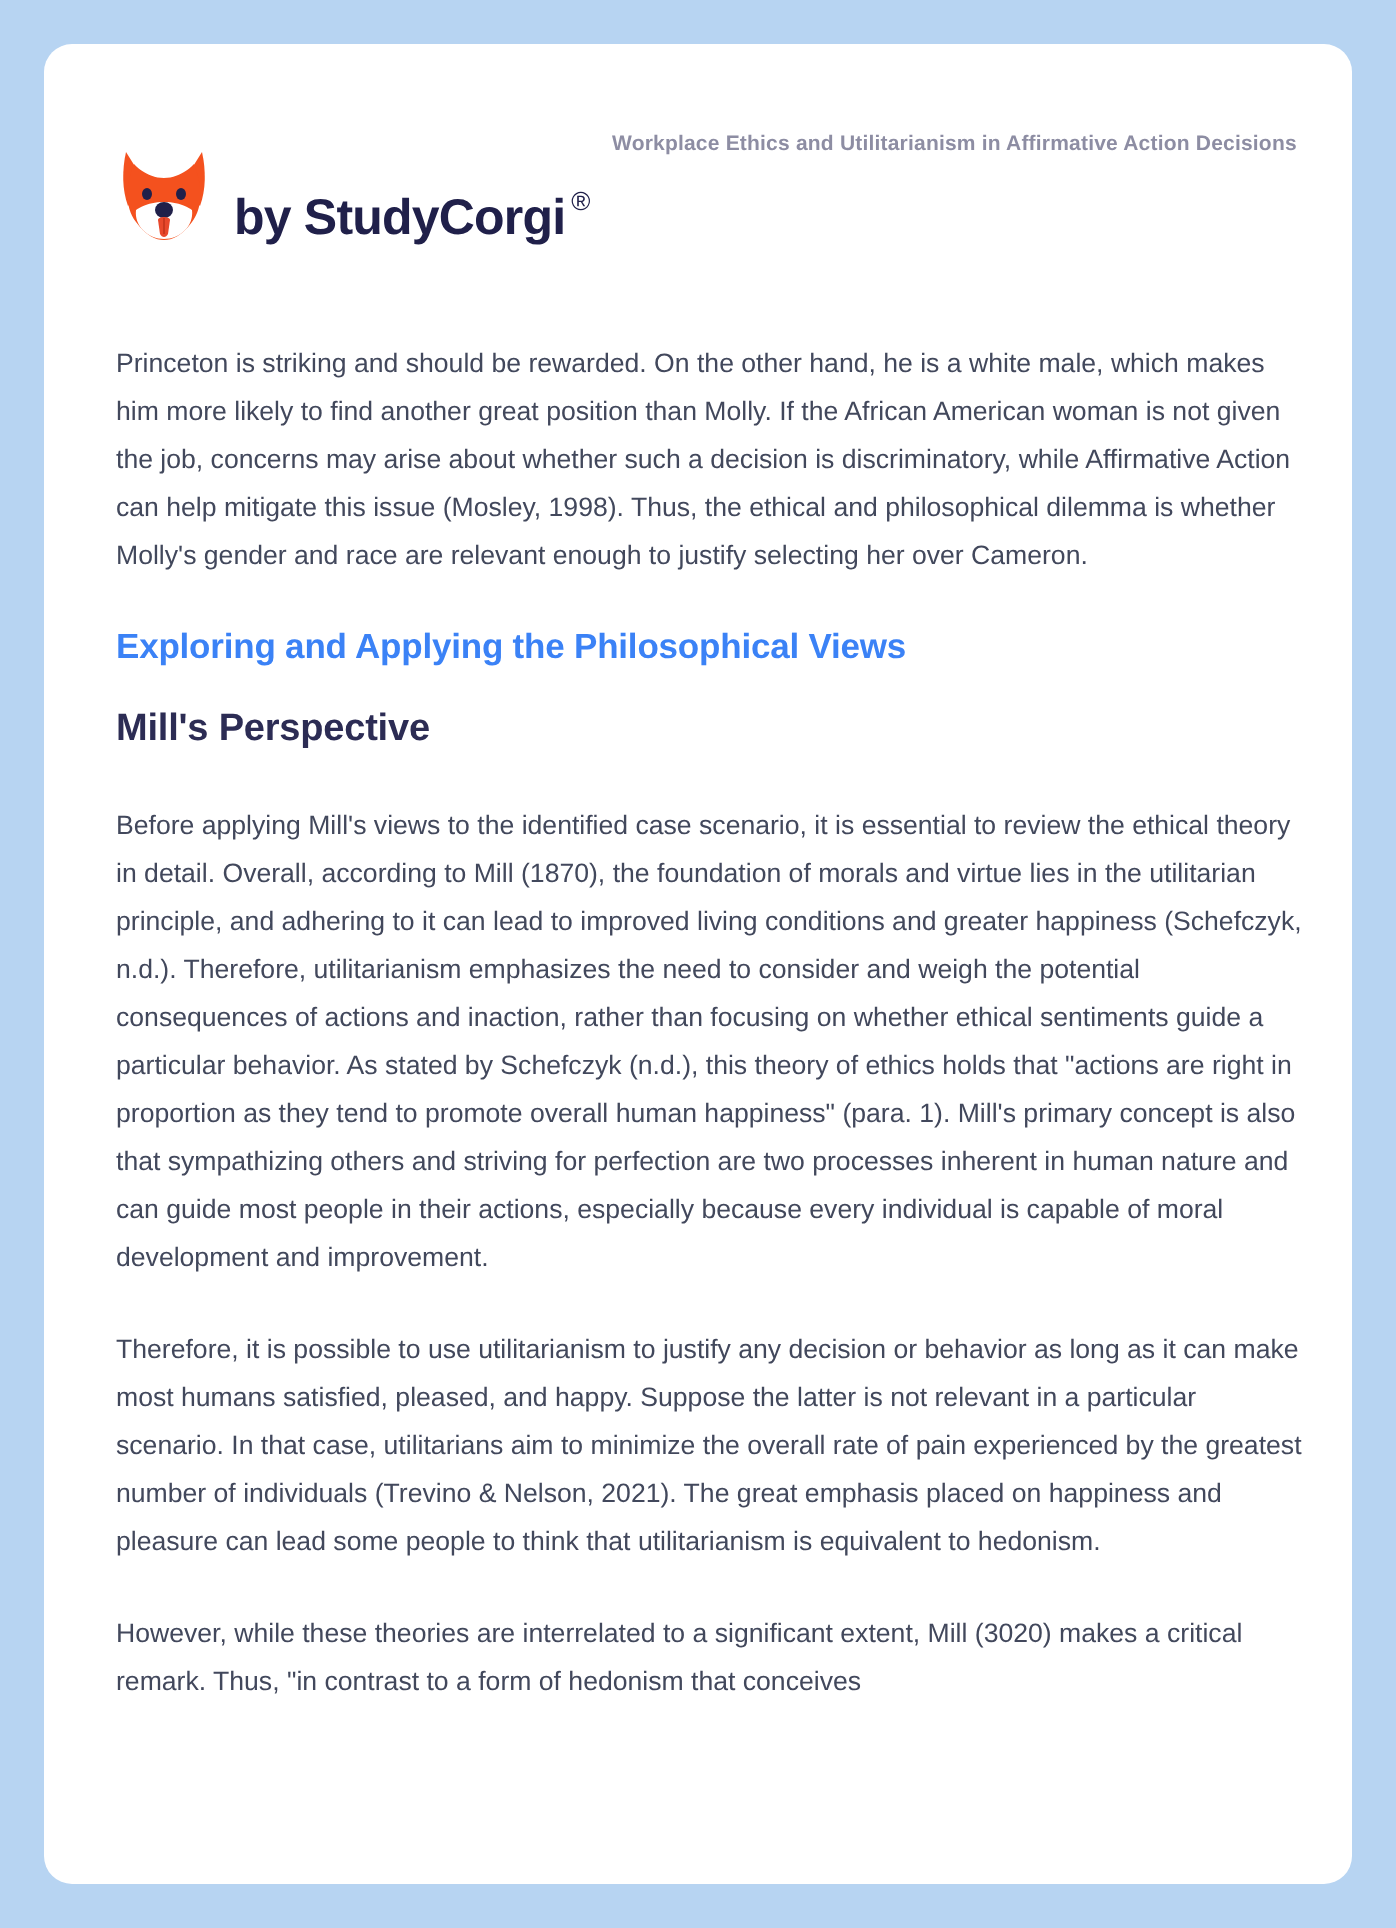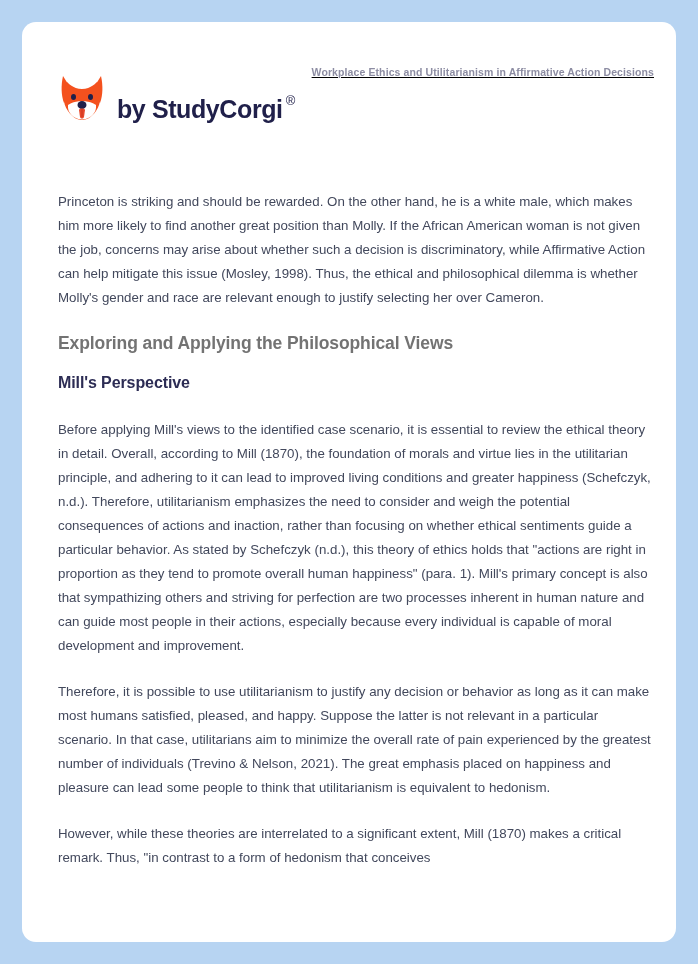--- a/index.html
+++ b/index.html
@@ -71,23 +71,21 @@
     font-size: 13px;
     font-weight: normal;
     color: #20204a;
     margin-left: 3px;
     margin-top: -3px;
   }
 
   .doc-meta {
     flex: 0 0 auto;
     width: 348px;
-    text-align: right;
     padding-top: 3px;
-    text-decoration: underline;
   }
 
   .doc-title {
     font-size: 10.5px;
     font-weight: bold;
     color: #8d8da3;
     line-height: 1.38;
     letter-spacing: 0.1px;
   }
 
@@ -97,44 +95,44 @@
     font-weight: normal;
     color: #9a9ab0;
     line-height: 1.42;
     word-break: break-word;
   }
 
   
   #doc-body {
     position: absolute;
     left: 36px;
-    top: 168px;
+    top: 148px;
     width: 596px;
     color: #3c4257;
   }
 
   .para {
     font-size: 13.3px;
     line-height: 24px;
     color: #42485c;
     text-align: left;
     margin-bottom: 22px;
   }
 
   h2.section-heading {
     font-size: 17.5px;
     font-weight: bold;
-    color: #737373;
+    color: #3b82f6;
     line-height: 1.3;
     margin: 6px 0 18px 0;
     letter-spacing: -0.1px;
   }
 
   h3.sub-heading {
-    font-size: 16px;
+    font-size: 19px;
     font-weight: bold;
     color: #2c2c54;
     line-height: 1.3;
     margin: 0 0 24px 0;
     letter-spacing: -0.1px;
   }
 </style>
 </head>
 <body>
 
@@ -168,17 +166,17 @@
       </div>
 
     </div>
 
     <div id="doc-body">
       <p class="para">Princeton is striking and should be rewarded. On the other hand, he is a white male, which makes him more likely to find another great position than Molly. If the African American woman is not given the job, concerns may arise about whether such a decision is discriminatory, while Affirmative Action can help mitigate this issue (Mosley, 1998). Thus, the ethical and philosophical dilemma is whether Molly's gender and race are relevant enough to justify selecting her over Cameron.</p>
       <h2 class="section-heading">Exploring and Applying the Philosophical Views</h2>
       <h3 class="sub-heading">Mill's Perspective</h3>
       <p class="para">Before applying Mill's views to the identified case scenario, it is essential to review the ethical theory in detail. Overall, according to Mill (1870), the foundation of morals and virtue lies in the utilitarian principle, and adhering to it can lead to improved living conditions and greater happiness (Schefczyk, n.d.). Therefore, utilitarianism emphasizes the need to consider and weigh the potential consequences of actions and inaction, rather than focusing on whether ethical sentiments guide a particular behavior. As stated by Schefczyk (n.d.), this theory of ethics holds that "actions are right in proportion as they tend to promote overall human happiness" (para. 1). Mill's primary concept is also that sympathizing others and striving for perfection are two processes inherent in human nature and can guide most people in their actions, especially because every individual is capable of moral development and improvement.</p>
       <p class="para">Therefore, it is possible to use utilitarianism to justify any decision or behavior as long as it can make most humans satisfied, pleased, and happy. Suppose the latter is not relevant in a particular scenario. In that case, utilitarians aim to minimize the overall rate of pain experienced by the greatest number of individuals (Trevino &amp; Nelson, 2021). The great emphasis placed on happiness and pleasure can lead some people to think that utilitarianism is equivalent to hedonism.</p>
-      <p class="para">However, while these theories are interrelated to a significant extent, Mill (1870) makes a critical remark. Thus, "in contrast to a form of hedonism that conceives</p>
+      <p class="para">However, while these theories are interrelated to a significant extent, Mill (3020) makes a critical remark. Thus, "in contrast to a form of hedonism that conceives</p>
     </div>
 
   </div>
 </div>
 
 </body></html>

